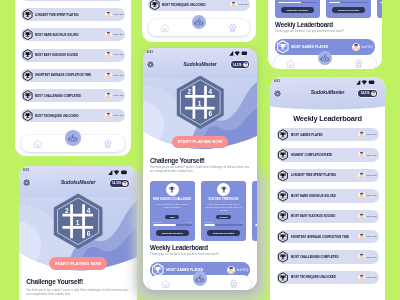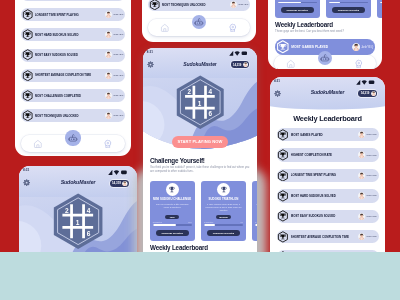--- a/index.html
+++ b/index.html
@@ -1,18 +1,18 @@
 <!DOCTYPE html>
 <html><head>
 <meta charset="utf-8">
 <style>
   html,body{margin:0;padding:0;}
   body{width:400px;height:300px;overflow:hidden;background:#bddcde;
        font-family:"Liberation Sans",sans-serif;}
-  .stage{position:relative;width:400px;height:252px;overflow:hidden;background:#b91c1c;}
+  .stage{position:relative;width:400px;height:300px;overflow:hidden;background:#bef264;}
   .phone{position:absolute;background:#fff;overflow:hidden;}
 
   .lrow{position:absolute;display:flex;align-items:center;background:#d7dcf0;border-radius:99px;}
   .lbadge{flex:0 0 auto;display:block;}
   .ltitle{flex:1 1 auto;font-weight:700;color:#0f1530;white-space:nowrap;overflow:hidden;}
   .luser{flex:0 0 auto;display:flex;align-items:center;}
   .av{border-radius:50%;overflow:hidden;display:block;flex:0 0 auto;}
   .unm{color:#4d5472;white-space:nowrap;}
 
   .navbar{position:absolute;background:#fff;border-radius:99px;display:flex;align-items:center;}

